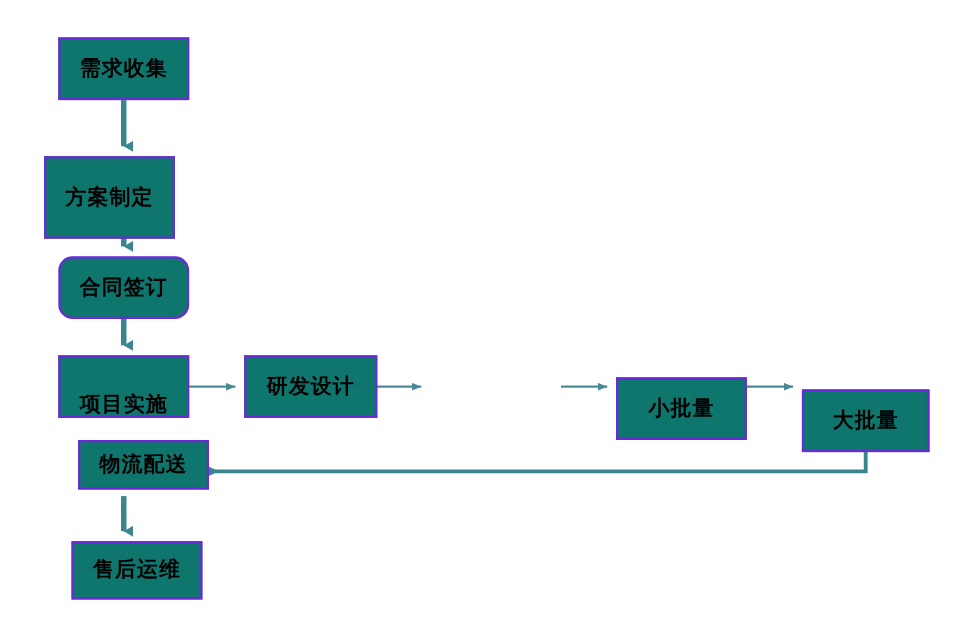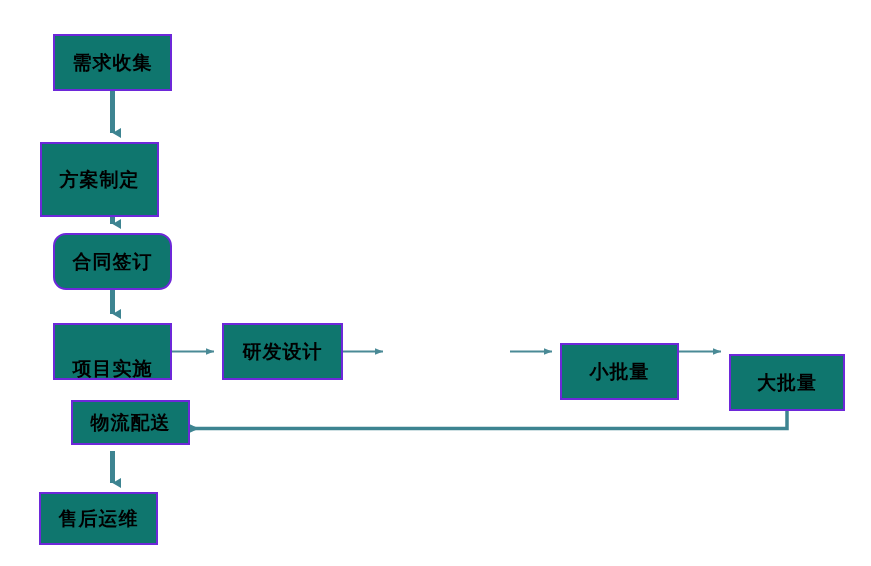--- a/index.html
+++ b/index.html
@@ -110,17 +110,17 @@
   </div>
 
   <div class="node" style="left:729px; top:323px; width:116px; height:57px;margin-top:31px;">
     <span class="node-label">大批量</span>
   </div>
 
   <div class="node" style="left:53px; top:400px; width:119px; height:45px;margin-left:18px;">
     <span class="node-label">物流配送</span>
   </div>
 
-  <div class="node" style="left:39px; top:492px; width:119px; height:53px;">
+  <div class="node" style="left:65px; top:492px; width:119px; height:53px;">
     <span class="node-label">售后运维</span>
   </div>
 
 </div>
 
 </body></html>

